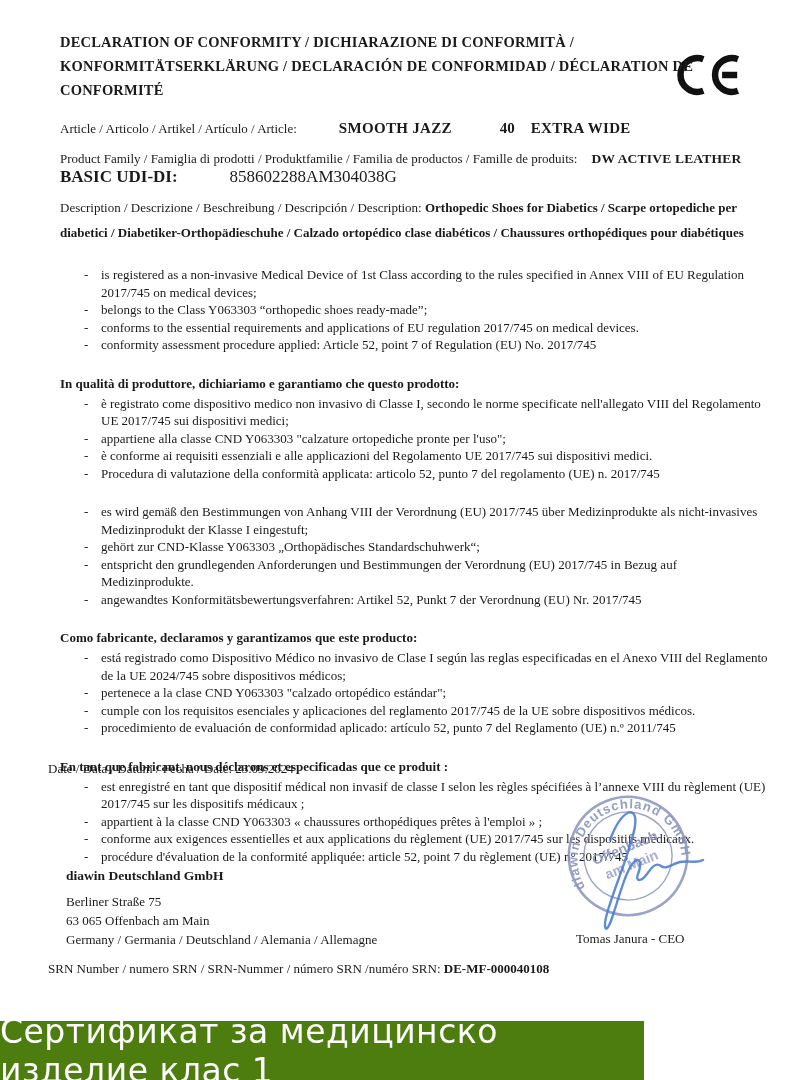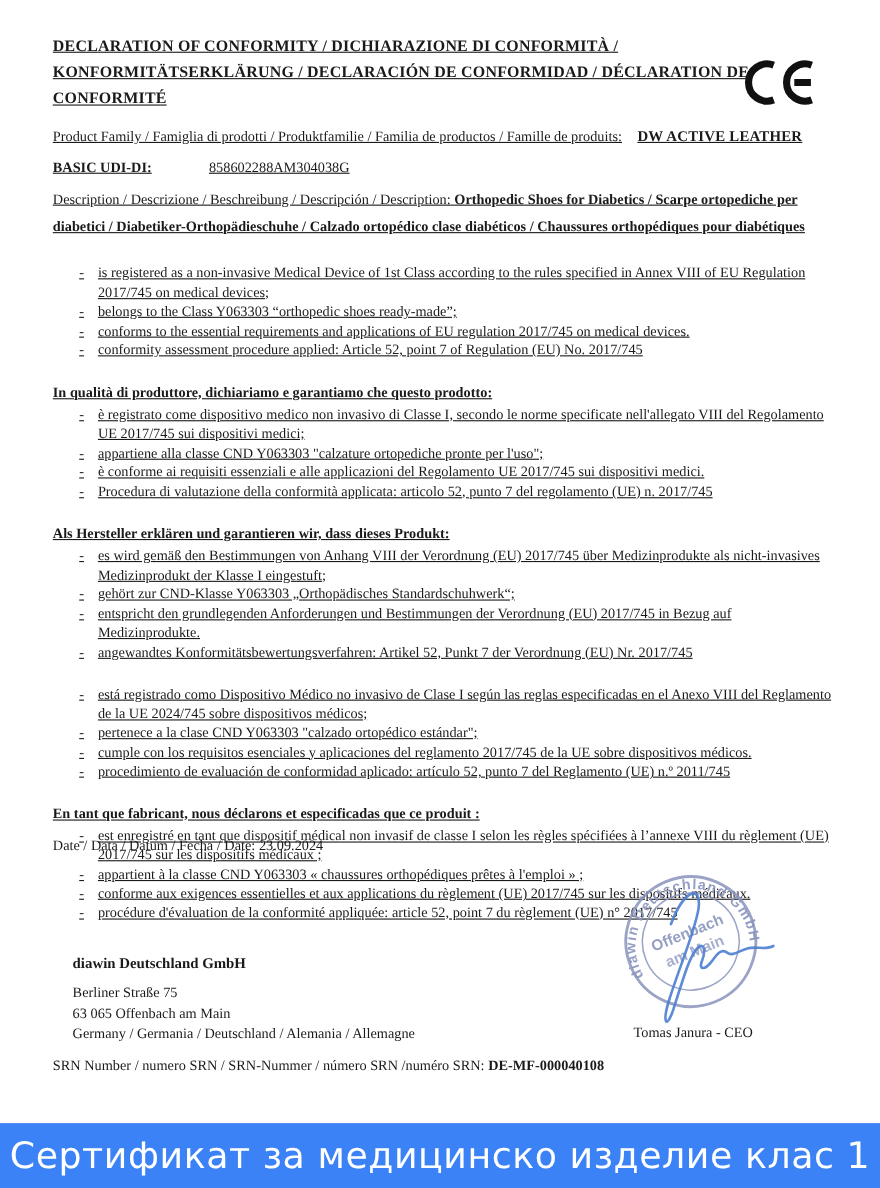--- a/index.html
+++ b/index.html
@@ -4,39 +4,39 @@
 <style>
   * { margin:0; padding:0; box-sizing:border-box; }
   html,body { width:800px; height:1080px; }
   body {
     font-family:"Liberation Serif","DejaVu Serif",serif;
     background:#ffffff; color:#1a1a1a;
     position:relative; overflow:hidden;
   }
   .page { position:absolute; inset:0; background:#fff; }
 
-  .content { position:absolute; top:30px; left:48px; width:712px;text-decoration:underline; }
+  .content { position:absolute; top:30px; left:60px; width:712px; }
 
   .doc-title {
     width:640px; font-weight:bold; font-size:14.5px; line-height:24px;
     letter-spacing:.2px;
   }
 
   .ce-mark { position:absolute; top:50px; left:676px; }
 
   .row { white-space:nowrap; }
   .article-row { margin-top:18px; font-size:13px; }
   .article-name { font-weight:bold; font-size:15px; margin-left:42px; letter-spacing:.3px; }
   .article-size { font-weight:bold; font-size:15px; margin-left:48px; }
   .article-width { font-weight:bold; font-size:15px; margin-left:16px; letter-spacing:.3px; }
 
   .family-row { margin-top:14px; font-size:13px; }
   .family-value { font-weight:bold; font-size:13.5px; margin-left:14px; letter-spacing:.2px; }
 
-  .udi-row { margin-top:12px; font-size:13px; }
+  .udi-row { font-size:17px; }
   .udi-label { font-weight:bold; }
   .udi-value { margin-left:52px; }
 
   .description { margin-top:8px; font-size:13px; line-height:25px; }
   .description .desc-value { font-weight:bold; }
 
   .section { margin-top:21px; }
   .sec-heading { font-weight:bold; font-size:13px; line-height:17px; margin-bottom:3px; }
   .bullet { display:flex; font-size:13px; line-height:17.5px; }
   .bullet .dash { width:17px; margin-left:24px; flex:0 0 auto; }
@@ -48,22 +48,22 @@
   .company-name { font-weight:bold; font-size:13.5px; margin-bottom:7px; }
 
   .stamp-wrap { position:absolute; left:540px; top:778px; width:190px; height:170px; }
 
   .signatory { position:absolute; left:576px; top:931px; font-size:13px; }
 
   .srn-row { position:absolute; left:48px; top:961px; font-size:13px; }
   .srn-value { font-weight:bold; }
 
   .banner {
-    position:absolute; left:0; bottom:0; width:800px; height:59px;
-    background:#3b82f6; display:flex; align-items:center; justify-content:center;
+    position:absolute; left:0; bottom:0; width:644px; height:59px;
+    background:#4d7c0f; display:flex; align-items:center; justify-content:center;
   }
   .banner-text {
     color:#ffffff; font-family:"DejaVu Sans","Liberation Sans",sans-serif;
     font-size:33px; font-weight:400; letter-spacing:.5px;
   }
 </style>
 </head>
 <body>
 
 <div class="page">
@@ -73,20 +73,23 @@
       <path d="M 38 9 A 23.5 23.5 0 1 0 38 53" fill="none" stroke="#111" stroke-width="9"></path>
       <path d="M 86 9 A 23.5 23.5 0 1 0 86 53" fill="none" stroke="#111" stroke-width="9"></path>
       <line x1="64" y1="31" x2="85" y2="31" stroke="#111" stroke-width="9"></line>
     </svg>
   </div>
 
   <div class="content">
 
     <div class="doc-title">DECLARATION OF CONFORMITY / DICHIARAZIONE DI CONFORMITÀ / KONFORMITÄTSERKLÄRUNG / DECLARACIÓN DE CONFORMIDAD / DÉCLARATION DE CONFORMITÉ</div>
 
+    <div class="row article-row">
+      <span class="article-label">Article / Articolo / Artikel / Artículo / Article:</span><span class="article-name">SMOOTH JAZZ</span><span class="article-size">40</span><span class="article-width">EXTRA WIDE</span>
+    </div>
 
     <div class="row family-row">
       <span class="family-label">Product Family / Famiglia di prodotti / Produktfamilie / Familia de productos / Famille de produits:</span><span class="family-value">DW ACTIVE LEATHER</span>
     </div>
 
     <div class="row udi-row">
       <span class="udi-label">BASIC UDI-DI:</span><span class="udi-value">858602288AM304038G</span>
     </div>
 
     <div class="description">
@@ -127,40 +130,40 @@
           <span class="dash">-</span>
           <span class="btext">è conforme ai requisiti essenziali e alle applicazioni del Regolamento UE 2017/745 sui dispositivi medici.</span>
         </div>
       <div class="bullet">
           <span class="dash">-</span>
           <span class="btext">Procedura di valutazione della conformità applicata: articolo 52, punto 7 del regolamento (UE) n. 2017/745</span>
         </div>
     </div>
 
     <div class="section">
-      <div class="sec-heading">Als Hersteller erklären und garantieren wir, dass dieses Produkt:</div>
       <div class="bullet">
           <span class="dash">-</span>
           <span class="btext">es wird gemäß den Bestimmungen von Anhang VIII der Verordnung (EU) 2017/745 über Medizinprodukte als nicht-invasives Medizinprodukt der Klasse I eingestuft;</span>
         </div>
       <div class="bullet">
           <span class="dash">-</span>
           <span class="btext">gehört zur CND-Klasse Y063303 „Orthopädisches Standardschuhwerk“;</span>
         </div>
       <div class="bullet">
           <span class="dash">-</span>
           <span class="btext">entspricht den grundlegenden Anforderungen und Bestimmungen der Verordnung (EU) 2017/745 in Bezug auf Medizinprodukte.</span>
         </div>
       <div class="bullet">
           <span class="dash">-</span>
           <span class="btext">angewandtes Konformitätsbewertungsverfahren: Artikel 52, Punkt 7 der Verordnung (EU) Nr. 2017/745</span>
         </div>
     </div>
 
     <div class="section">
+      <div class="sec-heading">Como fabricante, declaramos y garantizamos que este producto:</div>
       <div class="bullet">
           <span class="dash">-</span>
           <span class="btext">está registrado como Dispositivo Médico no invasivo de Clase I según las reglas especificadas en el Anexo VIII del Reglamento de la UE 2024/745 sobre dispositivos médicos;</span>
         </div>
       <div class="bullet">
           <span class="dash">-</span>
           <span class="btext">pertenece a la clase CND Y063303 "calzado ortopédico estándar";</span>
         </div>
       <div class="bullet">
           <span class="dash">-</span>

